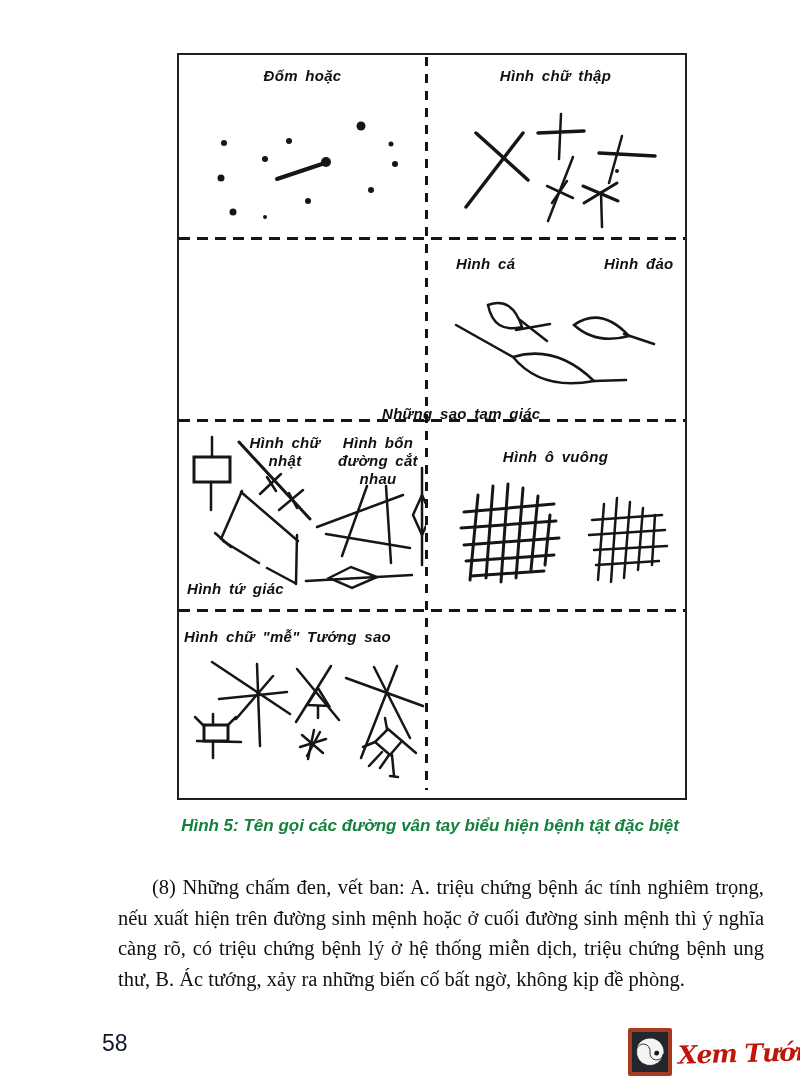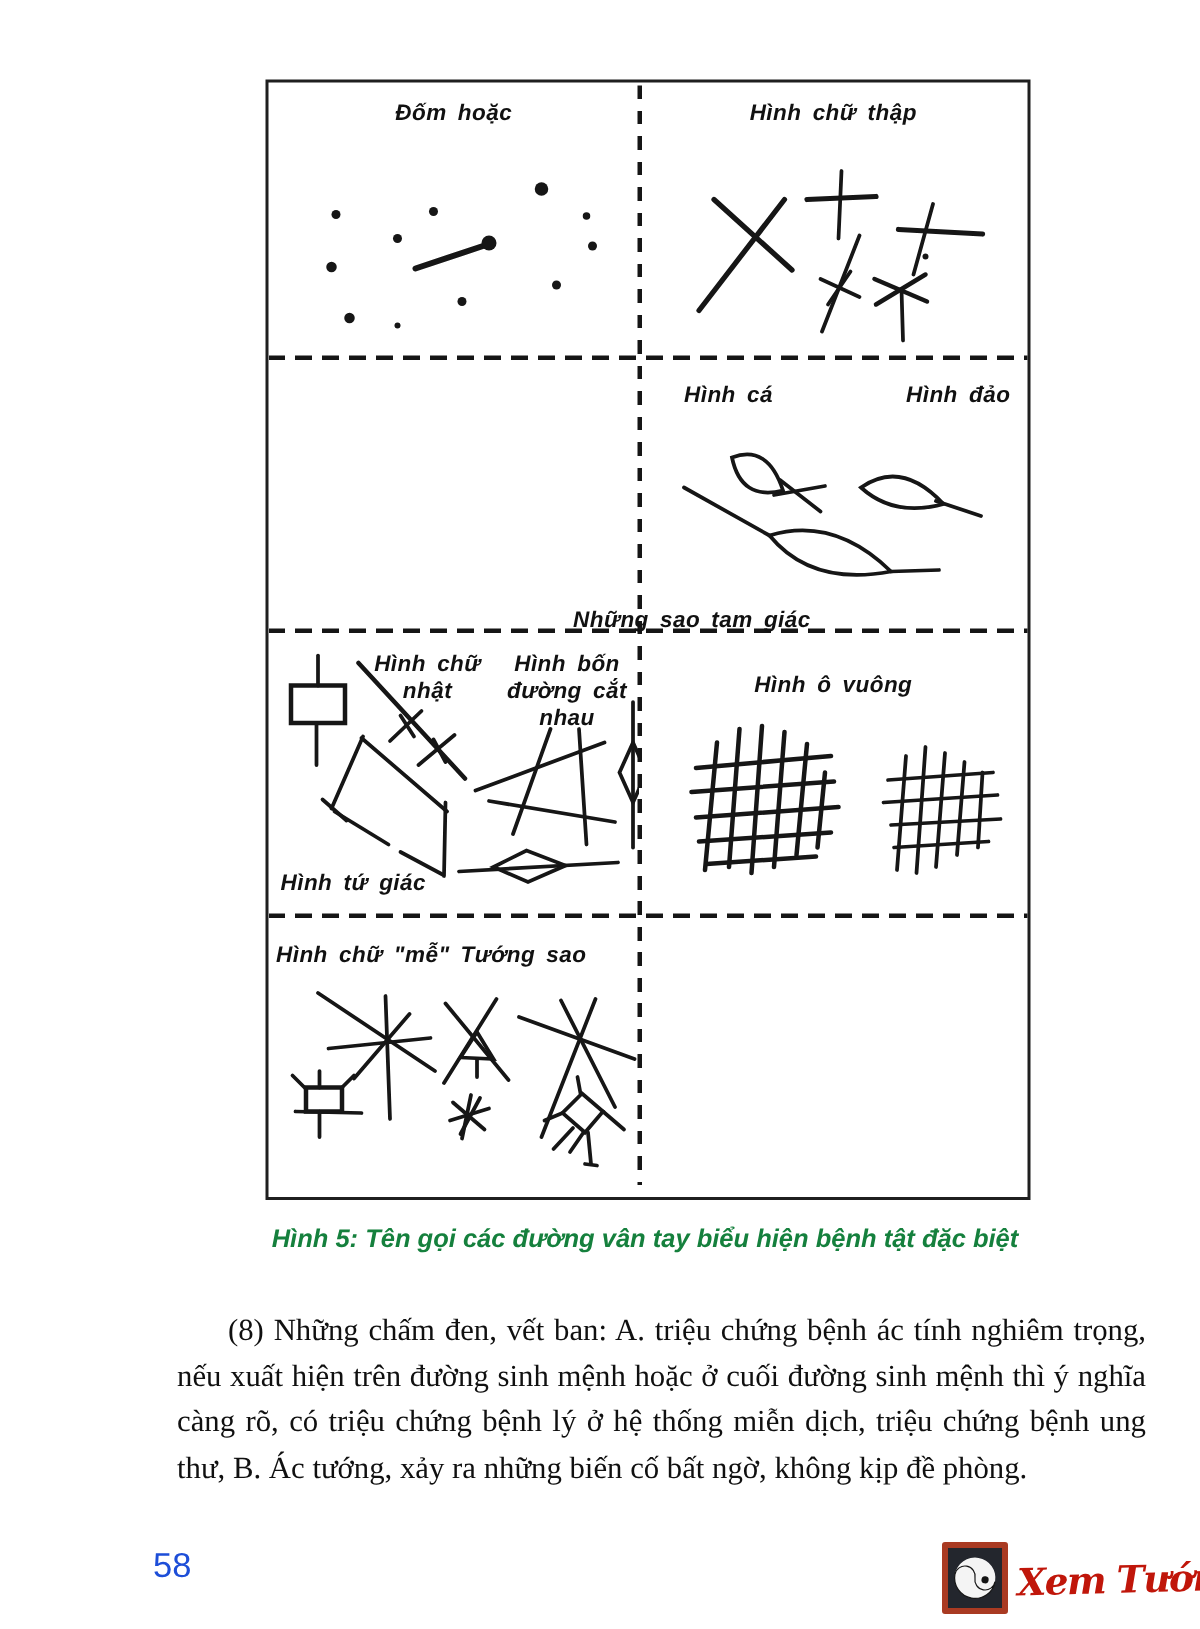--- a/index.html
+++ b/index.html
@@ -15,21 +15,21 @@
   .plabel.centered{left:0;width:100%;text-align:center;}
   .divider-h{position:absolute;left:0;width:506px;height:3px;
      background:repeating-linear-gradient(90deg,#151515 0 11px,transparent 11px 18px);}
   .divider-v{position:absolute;top:2px;width:3px;height:733px;left:246px;
      background:repeating-linear-gradient(180deg,#151515 0 9px,transparent 9px 17px);}
   .caption{position:absolute;left:177px;top:816px;width:506px;text-align:center;
            font-style:italic;font-weight:bold;font-size:17px;color:#15803d;}
   .bodytext{position:absolute;left:102px;top:872px;width:646px;
             font-family:"Liberation Serif",serif;font-size:20.5px;line-height:30.5px;
             text-align:justify;text-indent:34px;color:#101010;margin-left:16px;}
-  .pagenum{position:absolute;left:102px;top:1030px;font-size:23px;color:#1d4ed8;}
+  .pagenum{position:absolute;left:102px;top:1030px;font-size:23px;color:#0f172a;}
   .watermark{position:absolute;left:628px;top:1028px;display:flex;align-items:center;gap:6px;}
   .wm-logo{width:44px;height:48px;background:#23262d;border:4px solid #a93a22;
            border-radius:2px;display:flex;align-items:center;justify-content:center;box-sizing:border-box;}
   .wm-text{font-family:"DejaVu Serif",serif;font-style:italic;font-weight:bold;
            font-size:25px;letter-spacing:-1px;transform:rotate(-1.5deg);white-space:nowrap;}
   svg line, svg path, svg rect{stroke:#161616;fill:none;stroke-linecap:round;}
 </style>
 </head>
 <body>
 

